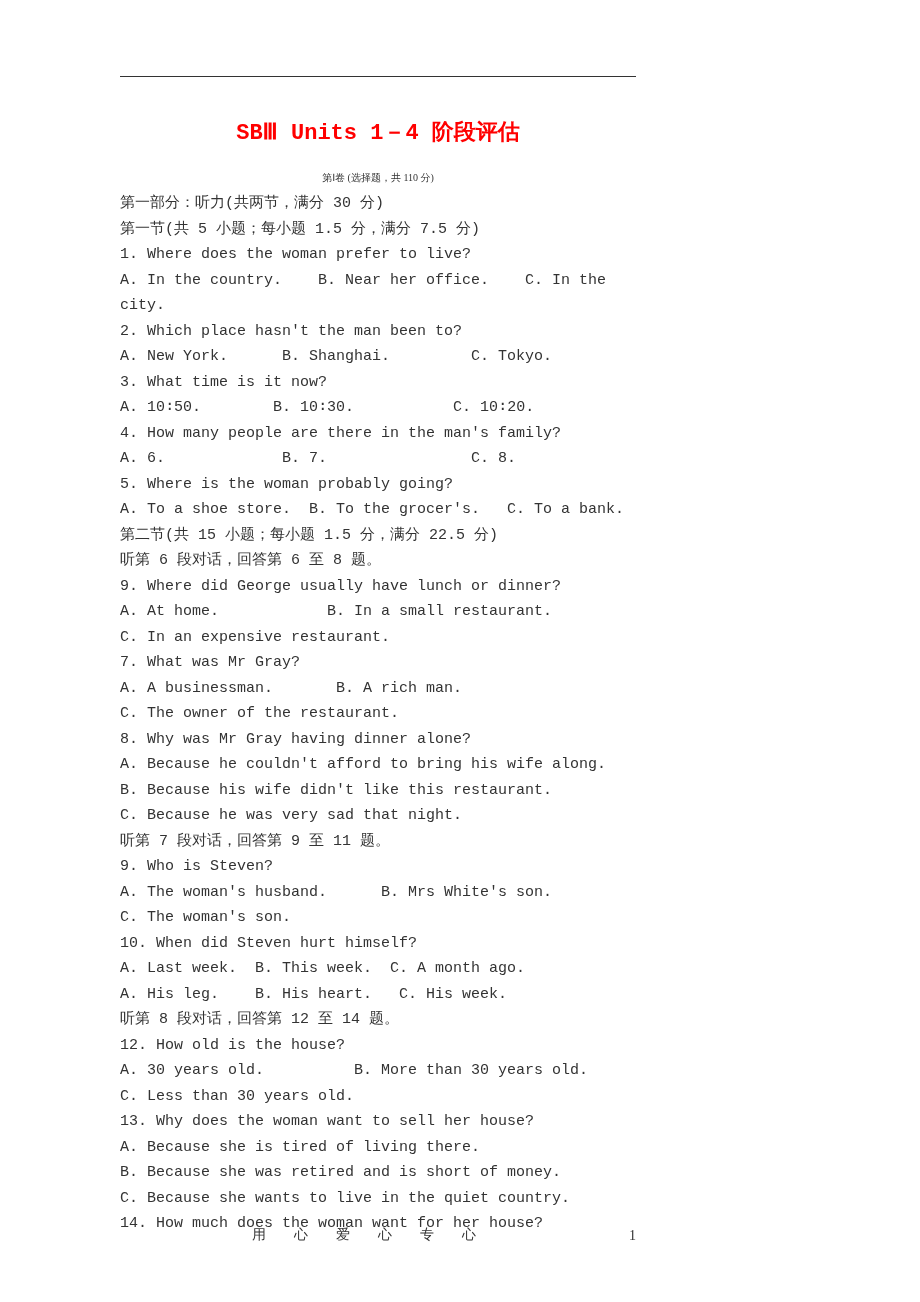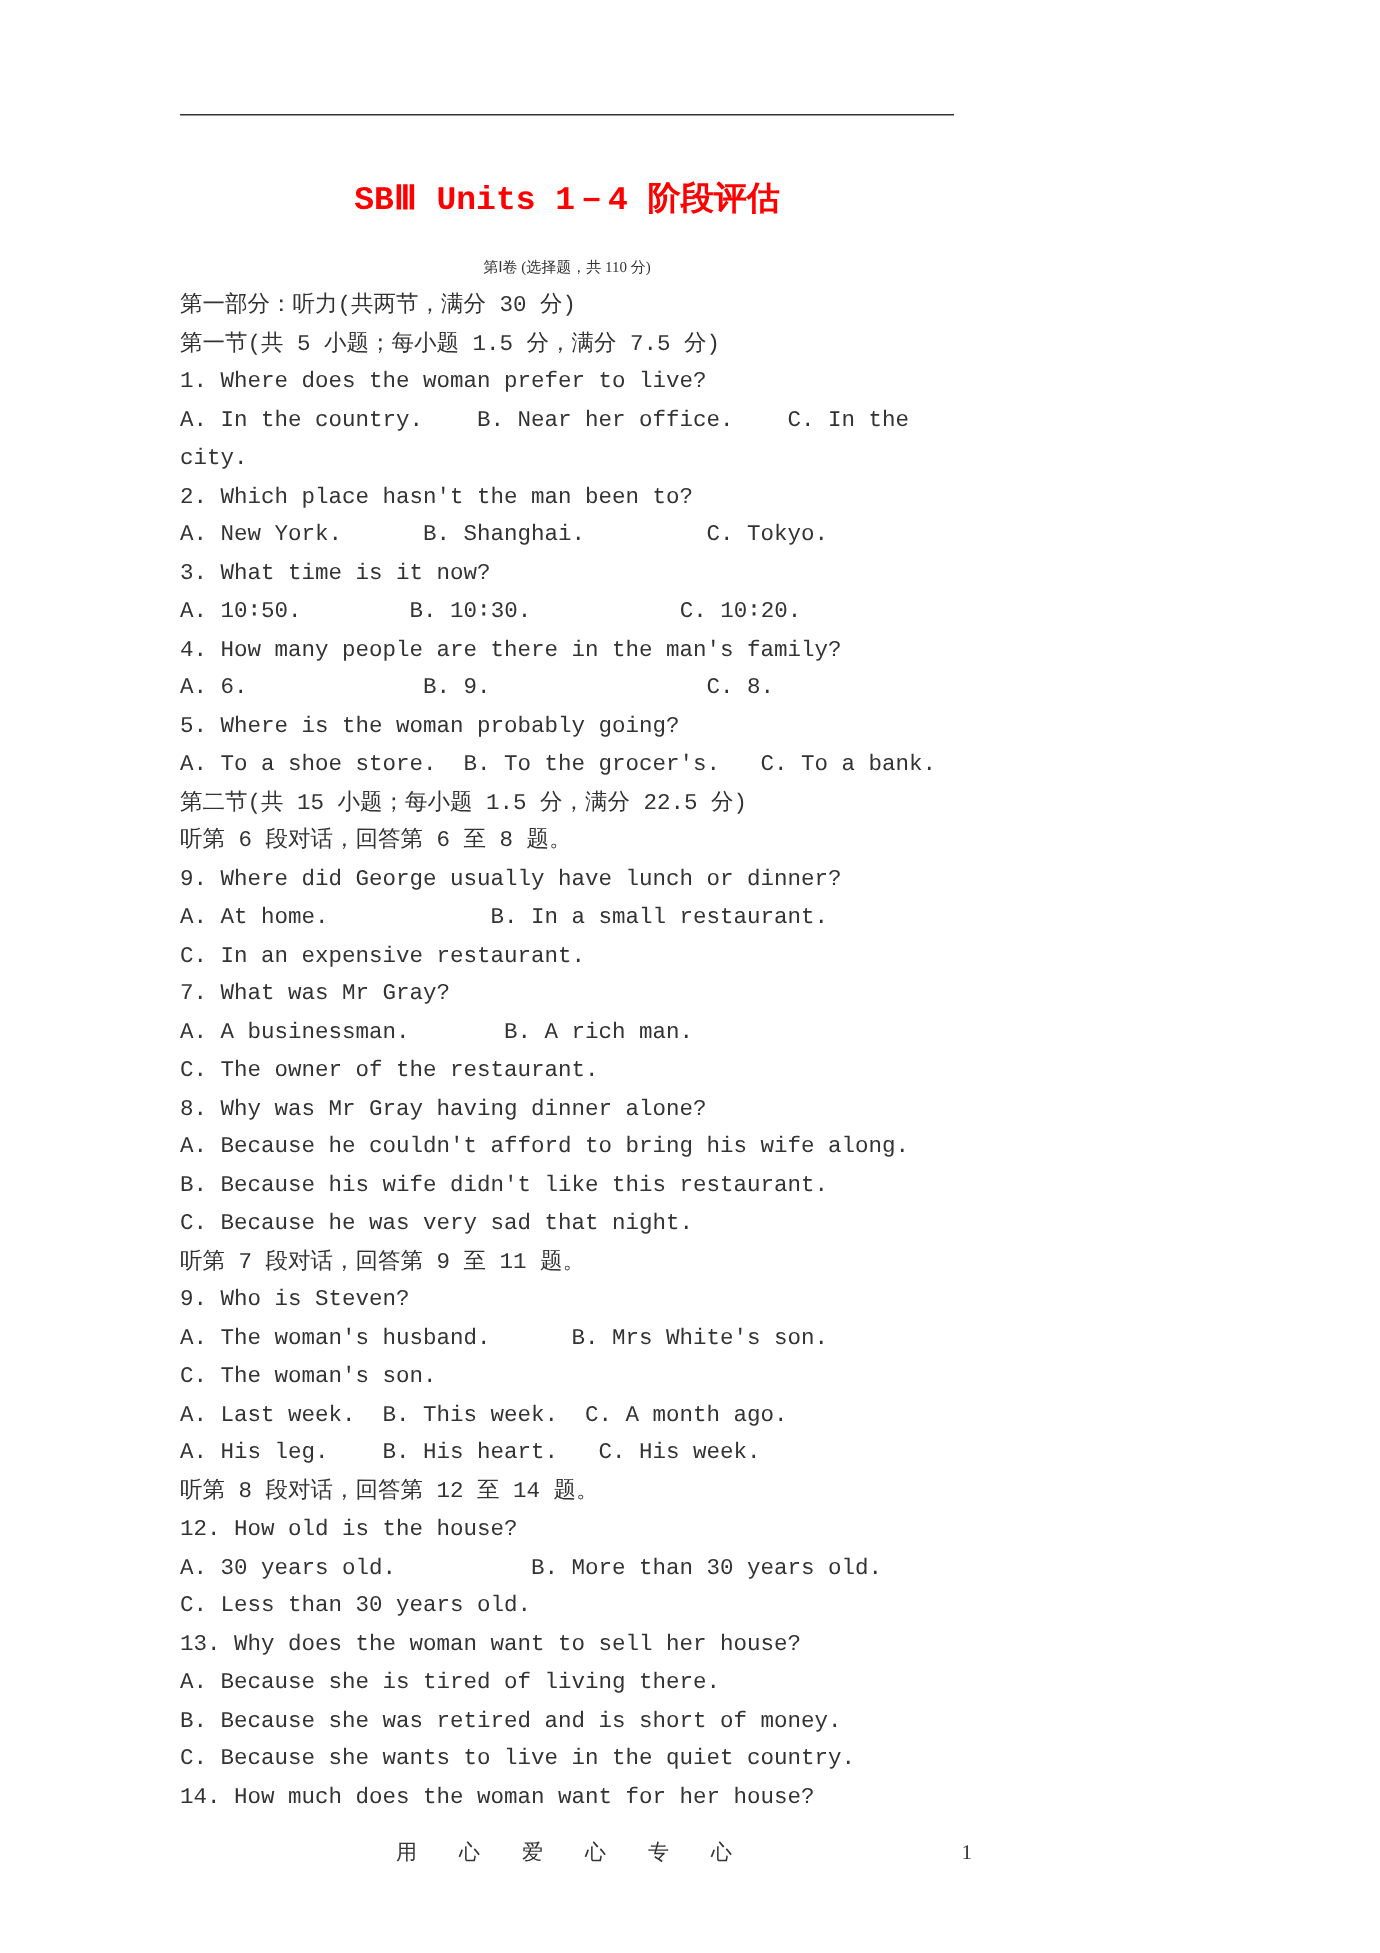--- a/index.html
+++ b/index.html
@@ -41,21 +41,21 @@
     font-family: "Courier New", "SimSun", monospace;
     color: #333333;
   }
   .line {
     white-space: pre-wrap;
     margin: 0;
   }
   .footer {
     position: absolute;
     bottom: 58px;
-    left: 12px;
+    left: 0;
     width: 100%;
     box-sizing: border-box;
     padding: 0 91px;
     font-size: 14px;
     color: #333;
     font-family: "SimSun", serif;
   }
   .footer-center {
     text-align: center;
     letter-spacing: 28px;
@@ -85,21 +85,21 @@
     <p class="line">1. Where does the woman prefer to live?</p>
     <p class="line">A. In the country.    B. Near her office.    C. In the city.</p>
 
     <p class="line">2. Which place hasn't the man been to?</p>
     <p class="line">A. New York.      B. Shanghai.         C. Tokyo.</p>
 
     <p class="line">3. What time is it now?</p>
     <p class="line">A. 10∶50.        B. 10∶30.           C. 10∶20.</p>
 
     <p class="line">4. How many people are there in the man's family?</p>
-    <p class="line">A. 6.             B. 9.                C. 8.</p>
+    <p class="line">A. 6.             B. 7.                C. 8.</p>
 
     <p class="line">5. Where is the woman probably going?</p>
     <p class="line">A. To a shoe store.  B. To the grocer's.   C. To a bank.</p>
 
     <p class="line">第二节(共 15 小题；每小题 1.5 分，满分 22.5 分)</p>
     <p class="line">听第 6 段对话，回答第 6 至 8 题。</p>
 
     <p class="line">9. Where did George usually have lunch or dinner?</p>
     <p class="line">A. At home.            B. In a small restaurant.</p>
     <p class="line">C. In an expensive restaurant.</p>
@@ -112,20 +112,21 @@
     <p class="line">A. Because he couldn't afford to bring his wife along.</p>
     <p class="line">B. Because his wife didn't like this restaurant.</p>
     <p class="line">C. Because he was very sad that night.</p>
 
     <p class="line">听第 7 段对话，回答第 9 至 11 题。</p>
 
     <p class="line">9. Who is Steven?</p>
     <p class="line">A. The woman's husband.      B. Mrs White's son.</p>
     <p class="line">C. The woman's son.</p>
 
+    <p class="line">10. When did Steven hurt himself?</p>
     <p class="line">A. Last week.  B. This week.  C. A month ago.</p>
 
     <p class="line">A. His leg.    B. His heart.   C. His week.</p>
 
     <p class="line">听第 8 段对话，回答第 12 至 14 题。</p>
 
     <p class="line">12. How old is the house?</p>
     <p class="line">A. 30 years old.          B. More than 30 years old.</p>
     <p class="line">C. Less than 30 years old.</p>
 

